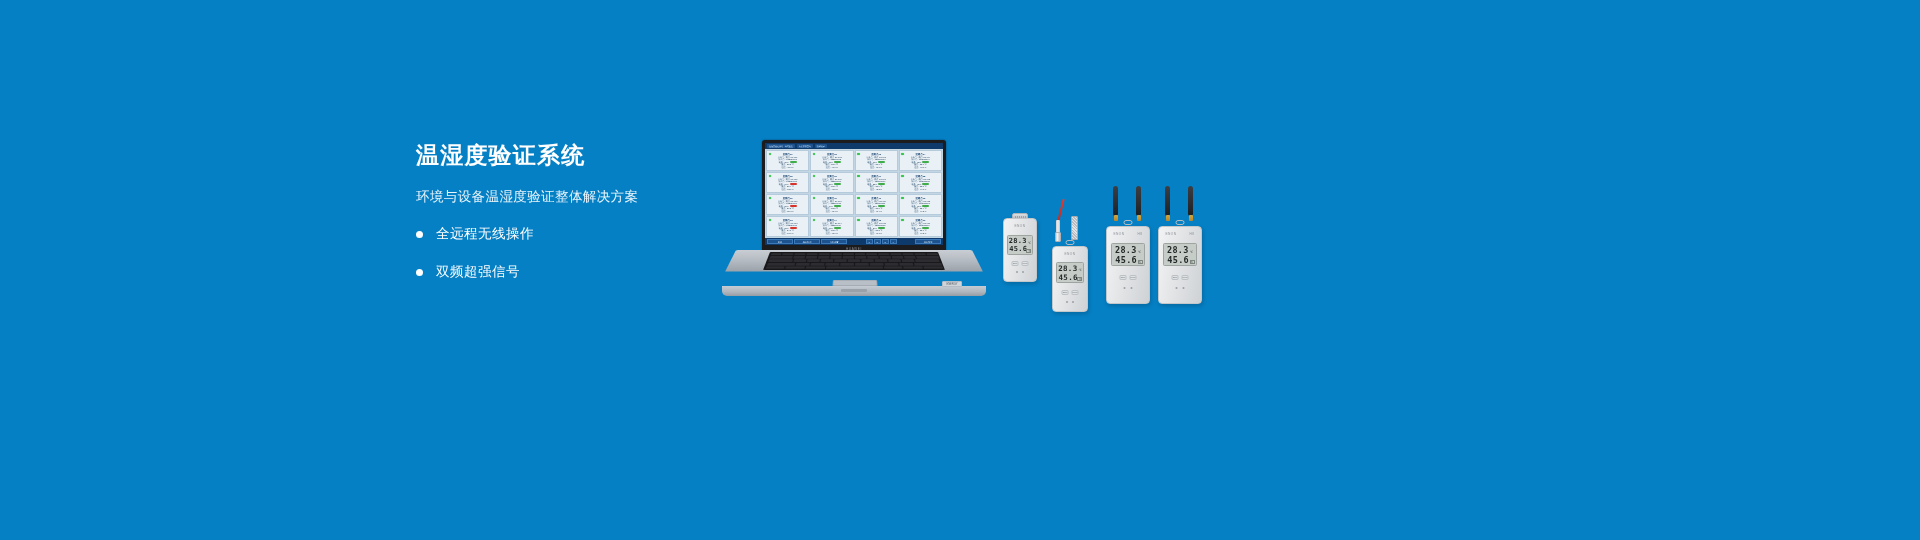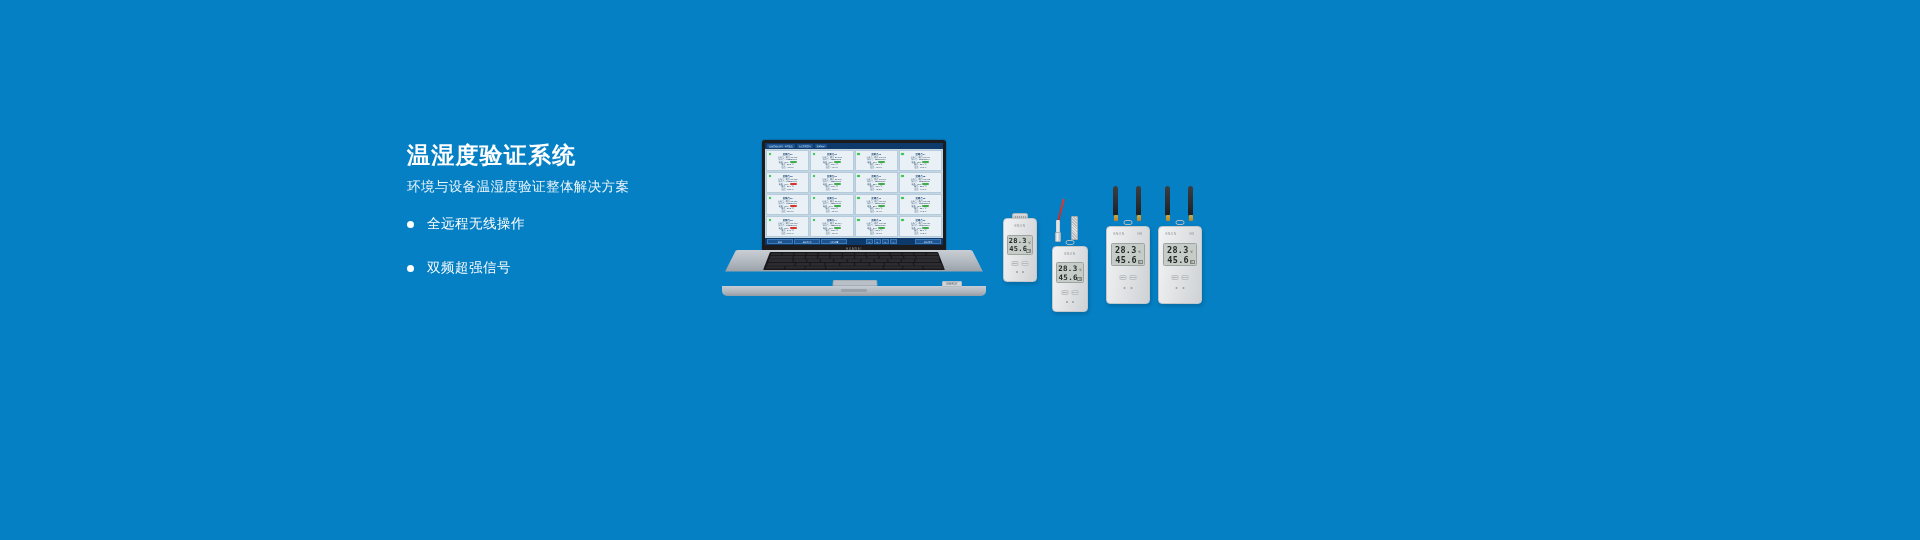--- a/index.html
+++ b/index.html
@@ -5,35 +5,35 @@
   * { margin:0; padding:0; box-sizing:border-box; }
   html,body { width:1920px; height:540px; overflow:hidden; }
   body {
     background:#0580c5;
     font-family:"Liberation Sans","DejaVu Sans",sans-serif;
     position:relative;
   }
 
   
   #text-block {
-    position:absolute; left:407px; top:142px; width:330px;
+    position:absolute; left:416px; top:142px; width:330px;
   }
   #hero-title {
     font-size:23px; font-weight:bold; color:#ffffff;
     letter-spacing:1.2px; line-height:1.2;
   }
   #hero-subtitle {
-    margin-top:8px;
+    margin-top:18px;
     font-size:13.5px; color:#eaf5fc; font-weight:normal;
     letter-spacing:.4px; line-height:1.3;
   }
   #feature-list { margin-top:20px; list-style:none; }
   #feature-list li {
     display:flex; align-items:center;
-    margin-top:26px;
+    margin-top:20px;
     font-size:13.5px; color:#ffffff; letter-spacing:.5px;
   }
   #feature-list li:first-child { margin-top:0; }
   .bullet-dot {
     width:7px; height:7px; border-radius:50%;
     background:#ffffff; margin-right:13px; flex:0 0 auto;
   }
 
   
   #laptop { position:absolute; left:720px; top:140px; width:268px; height:160px; }

